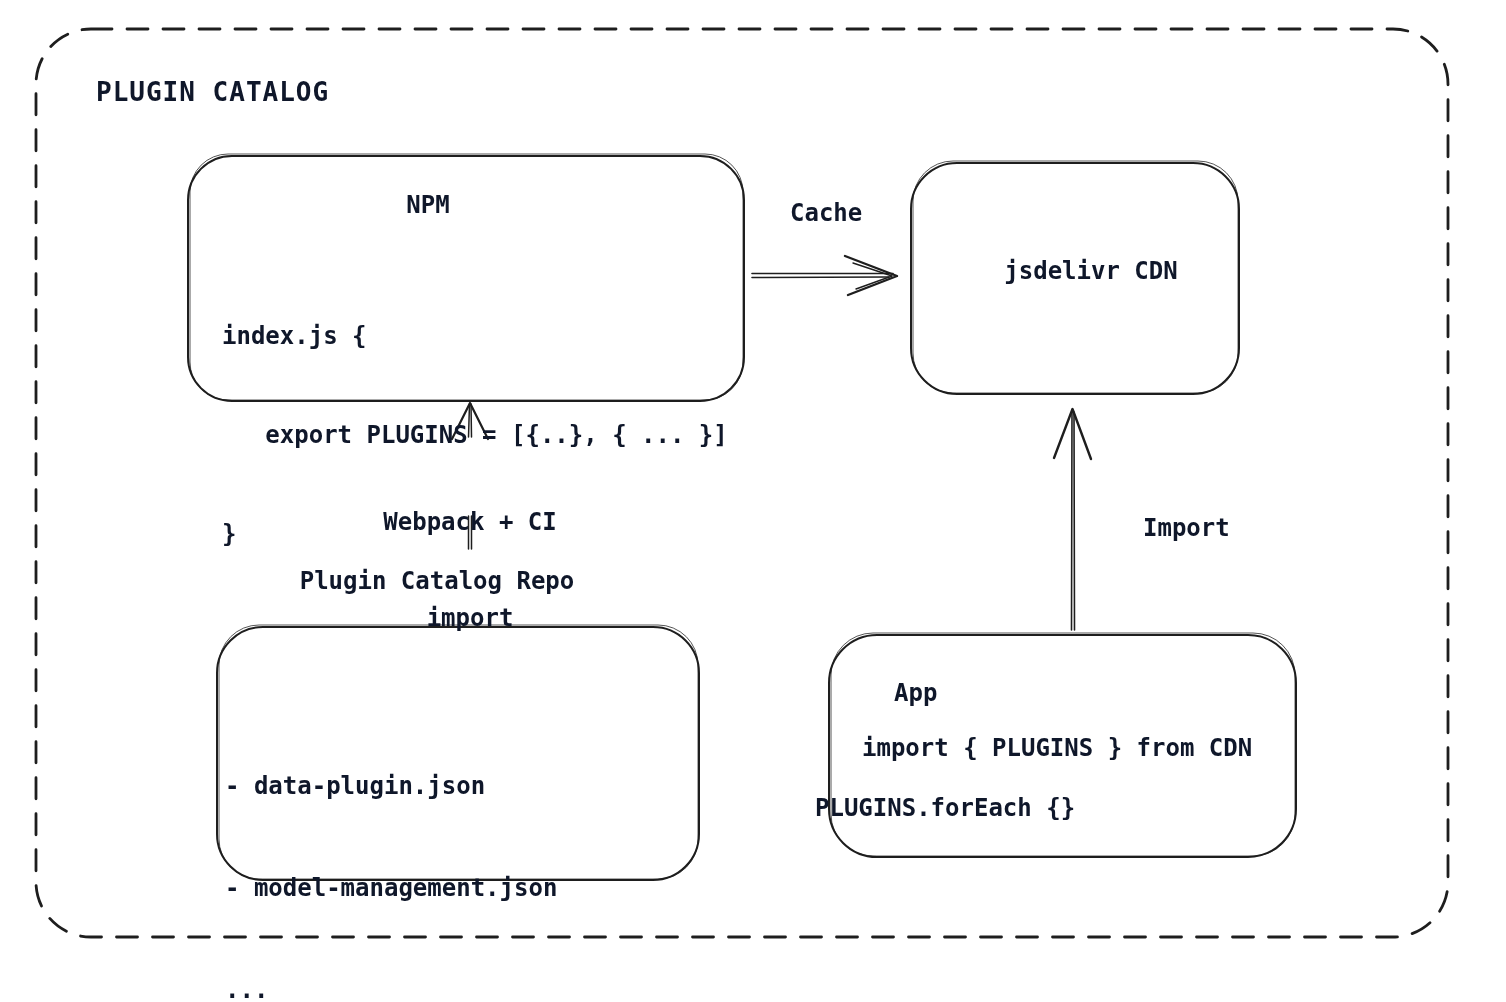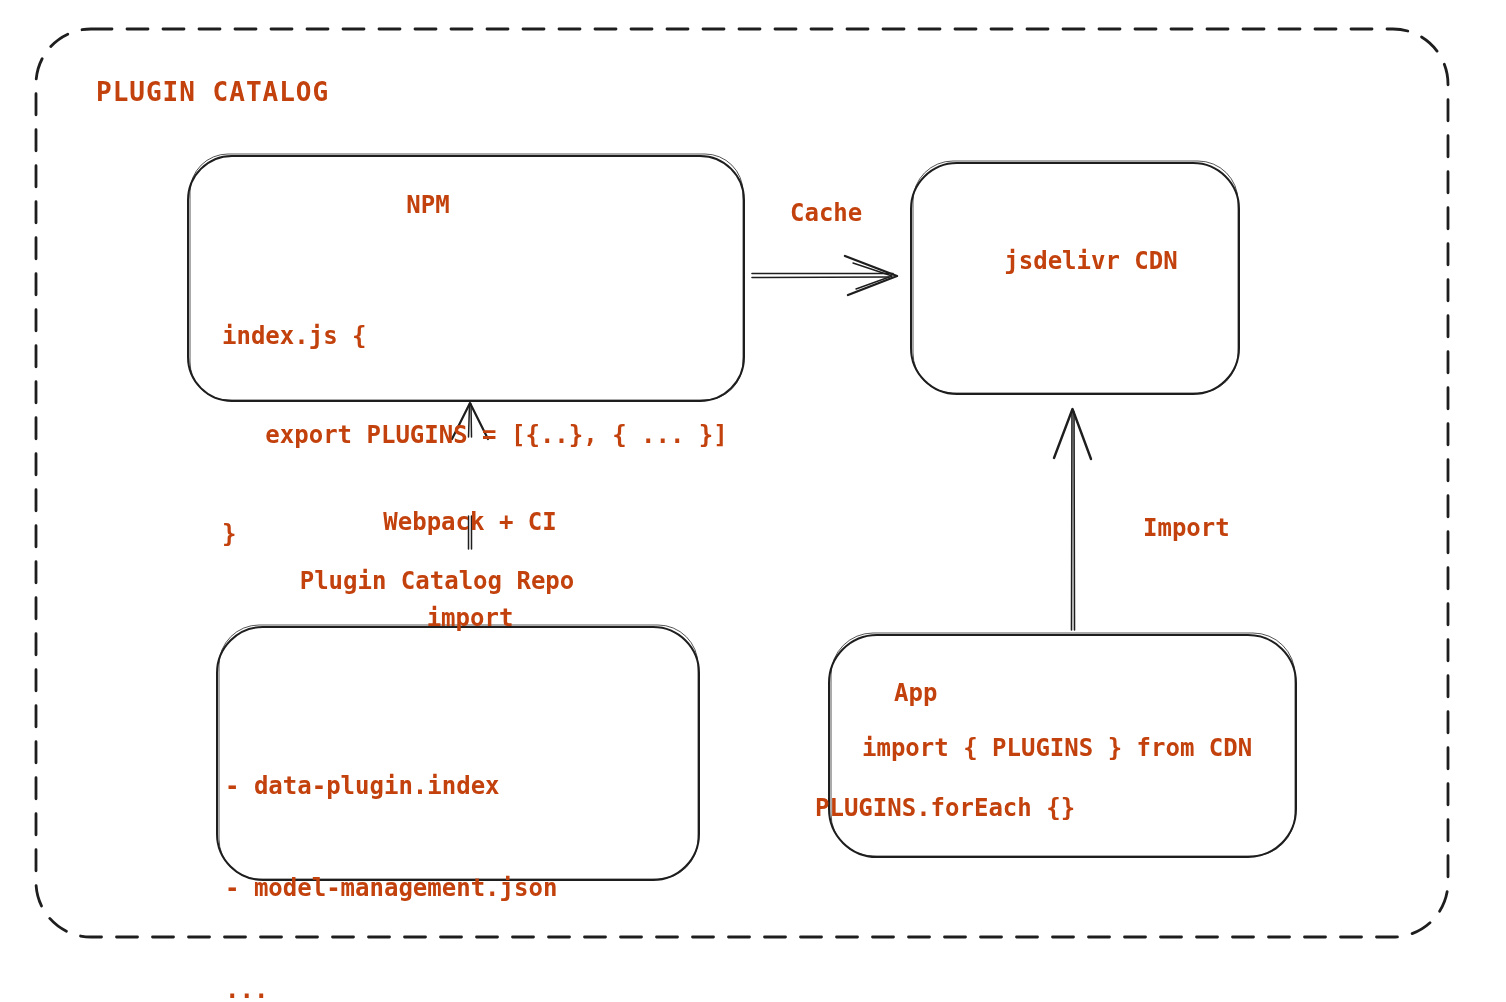--- a/index.html
+++ b/index.html
@@ -20,33 +20,33 @@
     position: absolute;
     left: 0;
     top: 0;
   }
   .t {
     position: absolute;
     font-size: 24px;
     line-height: 33px;
     font-weight: 600;
     white-space: pre;
-    color: #c2410c;
+    color: #0f172a;
   }
   .t.center { text-align: center; }
   .diagram-title {
     left: 96px;
     top: 76px;
     font-size: 26px;
     letter-spacing: 1px;
   }
   .npm-title   { left: 188px; top: 189px; width: 480px; }
   .npm-code    { left: 222px; top: 254px; }
   .cache-label { left: 790px; top: 197px; }
-  .cdn-title   { left: 911px; top: 245px; width: 360px; }
+  .cdn-title   { left: 911px; top: 255px; width: 360px; }
   .build-label { left: 320px; top: 442px; width: 300px; line-height: 32px; }
   .repo-label  { left: 287px; top: 565px; width: 300px; }
   .repo-list   { left: 225px; top: 701px; line-height: 34px; }
   .import-label{ left: 1108px; top: 512px; margin-left: 35px; }
   .app-title   { left: 894px; top: 677px; }
   .app-code1   { left: 862px; top: 732px; }
   .app-code2   { left: 815px; top: 792px; }
 
   svg .ink {
     stroke: #1e1e1e;
@@ -117,21 +117,21 @@
   <div class="t center cdn-title">jsdelivr CDN</div>
 
   <div class="t center build-label">
     <div>Webpack + CI</div>
     <div>import</div>
   </div>
 
   <div class="t center repo-label">Plugin Catalog Repo</div>
 
   <div class="t repo-list">
-    <div>- data-plugin.index</div>
+    <div>- data-plugin.json</div>
     <div>- model-management.json</div>
     <div>...</div>
   </div>
 
   <div class="t import-label">Import</div>
 
   <div class="t app-title">App</div>
   <div class="t app-code1">import { PLUGINS } from CDN</div>
   <div class="t app-code2">PLUGINS.forEach {}</div>
 

